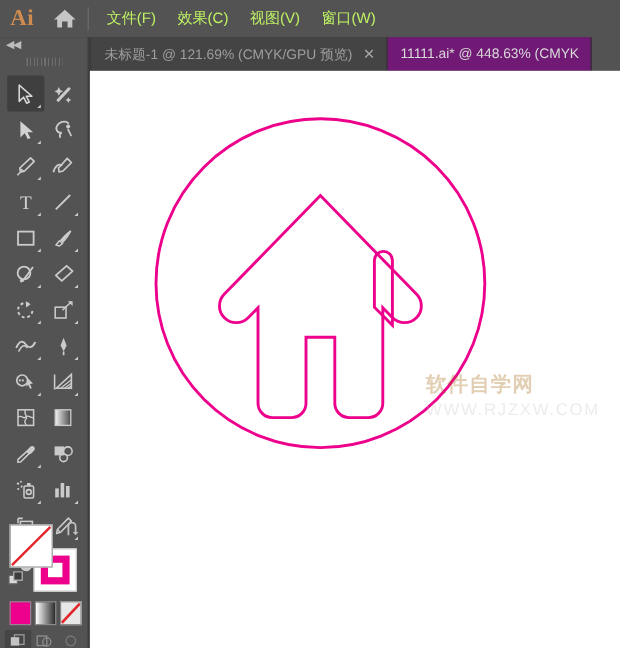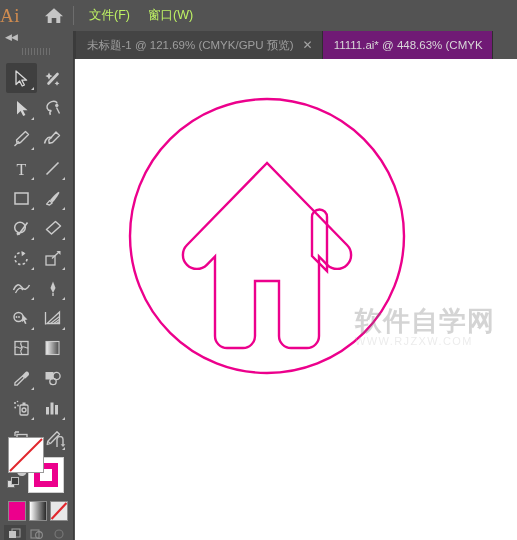--- a/index.html
+++ b/index.html
@@ -10,21 +10,21 @@
     -webkit-font-smoothing:antialiased;
   }
   #app { position:relative; width:517px; height:540px; background:#535353; }
 
   
   .menubar {
     position:absolute; left:0; top:0; width:517px; height:31px;
     background:#535353; display:flex; align-items:center;
   }
   .ai-logo {
-    width:37px; text-align:left; font-size:19px; font-weight:normal;
+    width:37px; text-align:center; font-size:19px; font-weight:bold;
     color:#d08c50; letter-spacing:.5px; line-height:31px;
     font-family:"Liberation Serif","DejaVu Serif",serif;
   }
   .home-btn { width:34px; height:31px; display:flex; align-items:center; justify-content:center; }
   .menu-sep { width:1px; height:19px; background:#6d6d6d; margin:0 6px 0 2px; }
   .menu-items { display:flex; align-items:center; gap:0px; }
   .menu-item {
     color:#bef264; font-size:12.5px; padding:4px 9px; white-space:nowrap; line-height:17px;
   }
 
@@ -101,43 +101,45 @@
   .canvas {
     position:absolute; left:75px; top:59px; width:442px; height:481px;
     background:#ffffff; overflow:hidden;
   }
   .artwork { position:absolute; left:0; top:0; }
   .watermark {
     position:absolute; left:280px; top:249px; width:150px; height:46px;
     opacity:.30; pointer-events:none;
   }
   .wm-cn {
-    font-size:27px; color:#737373; letter-spacing:1px; line-height:26px;
+    font-size:17px; color:#a16207; letter-spacing:1px; line-height:26px;
     font-family:"DejaVu Sans",sans-serif; font-weight:bold;
   }
   .wm-en {
-    font-size:11px; color:#bfbfbf; letter-spacing:1.4px; line-height:14px;
+    font-size:14px; color:#bfbfbf; letter-spacing:1.4px; line-height:14px;
     font-family:"Liberation Sans",sans-serif;
   }
 </style>
 </head>
 <body>
 
 <div id="app">
 
   <div class="menubar">
     <div class="ai-logo">Ai</div>
     <div class="home-btn">
       <svg width="20" height="17" viewBox="0 0 20 17">
         <path d="M10 1.2 L19 9.2 L16.3 9.2 L16.3 16 L12.3 16 L12.3 11 L7.7 11 L7.7 16 L3.7 16 L3.7 9.2 L1 9.2 Z" fill="#c6c6c6"></path>
       </svg>
     </div>
     <div class="menu-sep"></div>
     <div class="menu-items">
       <div class="menu-item">文件(F)</div>
+      <div class="menu-item">效果(C)</div>
+      <div class="menu-item">视图(V)</div>
       <div class="menu-item">窗口(W)</div>
     </div>
   </div>
 
   <div class="tabbar">
     <div class="tabs">
       <div class="tab">
         <span>未标题-1 @ 121.69% (CMYK/GPU 预览)</span>
         <span class="tab-close">✕</span>
       </div>

